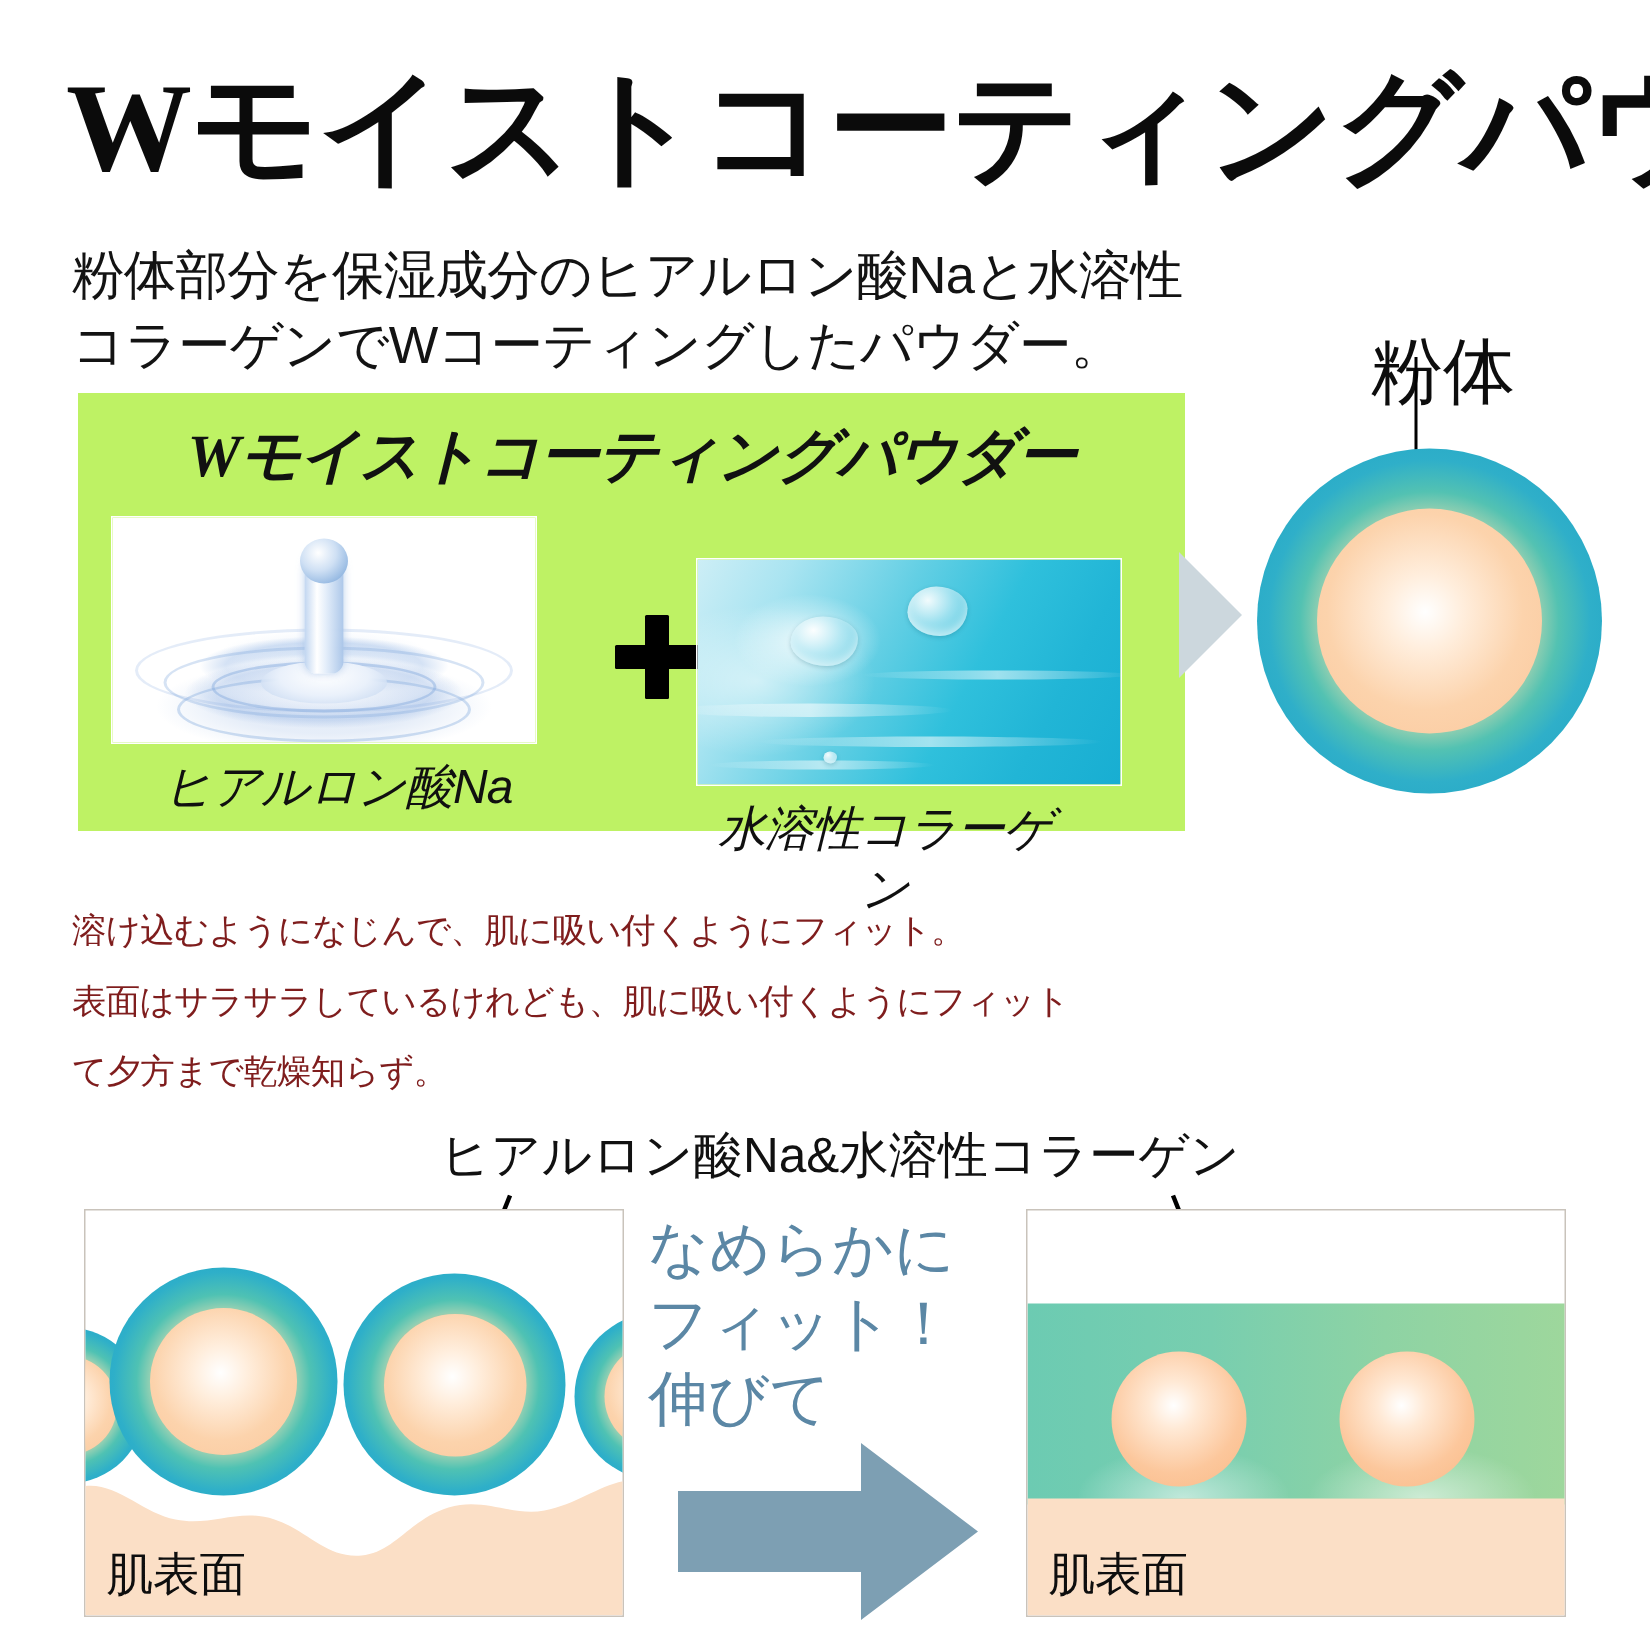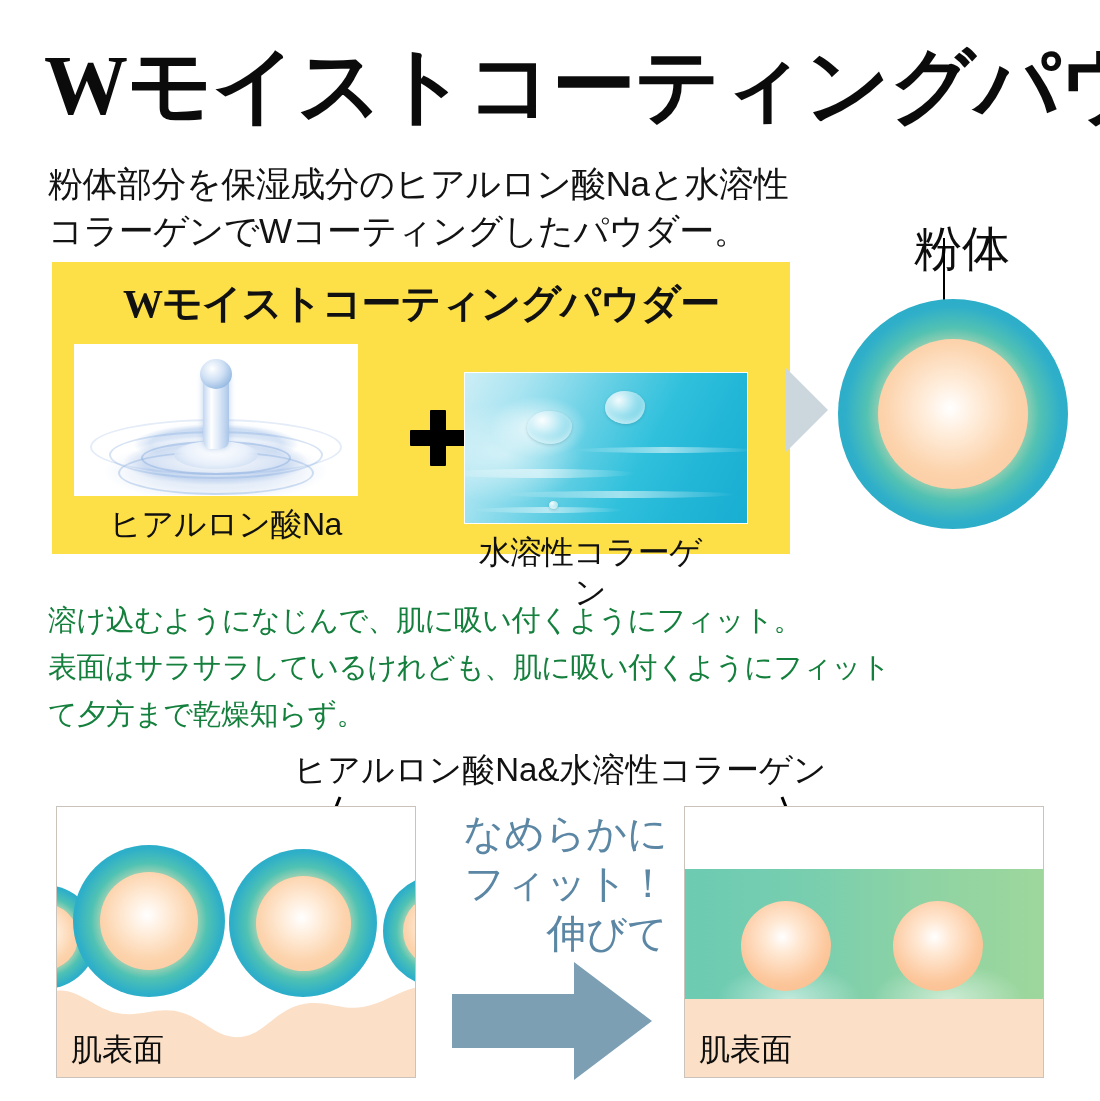--- a/index.html
+++ b/index.html
@@ -32,21 +32,22 @@
     font-size: 35px;
     line-height: 47px;
     color: #131313;
     letter-spacing: -0.5px;
   }
 
   
   .panel {
     position: absolute; left: 52px; top: 262px;
     width: 738px; height: 292px;
-    background: #fde047;
+    background: #bef264;
+    font-style: italic;
   }
   .panel-title {
     position: absolute; left: 0; top: 18px; width: 738px;
     text-align: center;
     font-family: "Liberation Serif", "DejaVu Serif", serif;
     font-weight: 700;
     font-size: 40px;
     line-height: 48px;
     color: #111;
     letter-spacing: -1px;
@@ -174,23 +175,23 @@
     position: absolute; left: 50%; top: 50%;
     width: 150px; height: 150px; margin: -75px 0 0 -75px;
     border-radius: 50%;
     background: radial-gradient(circle at 48% 46%, #ffffff 0%, #ffeedd 22%, #fcd3ac 58%, #fac79c 100%);
   }
 
   
   .body-text {
     position: absolute; left: 48px; top: 597px;
     width: 1010px;
-    font-size: 29px;
+    font-size: 23px;
     line-height: 47px;
-    color: #15803d;
+    color: #7f1d1d;
     letter-spacing: -0.5px;
   }
 
   
   .coat-label {
     position: absolute; left: 210px; top: 752px;
     width: 700px; text-align: center;
     font-size: 33px; line-height: 36px; color: #111;
   }
   .leader-svg { position: absolute; left: 0; top: 740px; width: 1100px; height: 130px; }
@@ -250,21 +251,21 @@
   }
   .coat-shadow {
     position: absolute; bottom: 0; height: 34px;
     background: radial-gradient(ellipse at 50% 100%, rgba(255,255,255,.55) 0%, rgba(255,255,255,0) 72%);
     z-index: 3;
   }
 
   
   .center-text {
     position: absolute; left: 432px; top: 808px;
-    width: 236px; text-align: right;
+    width: 236px; text-align: left;
     font-size: 40px; line-height: 50px;
     color: #5b87a5; letter-spacing: 0px;
   }
   .big-arrow {
     position: absolute; left: 452px; top: 962px;
     width: 200px; height: 118px;
   }
 </style>
 </head>
 <body>

